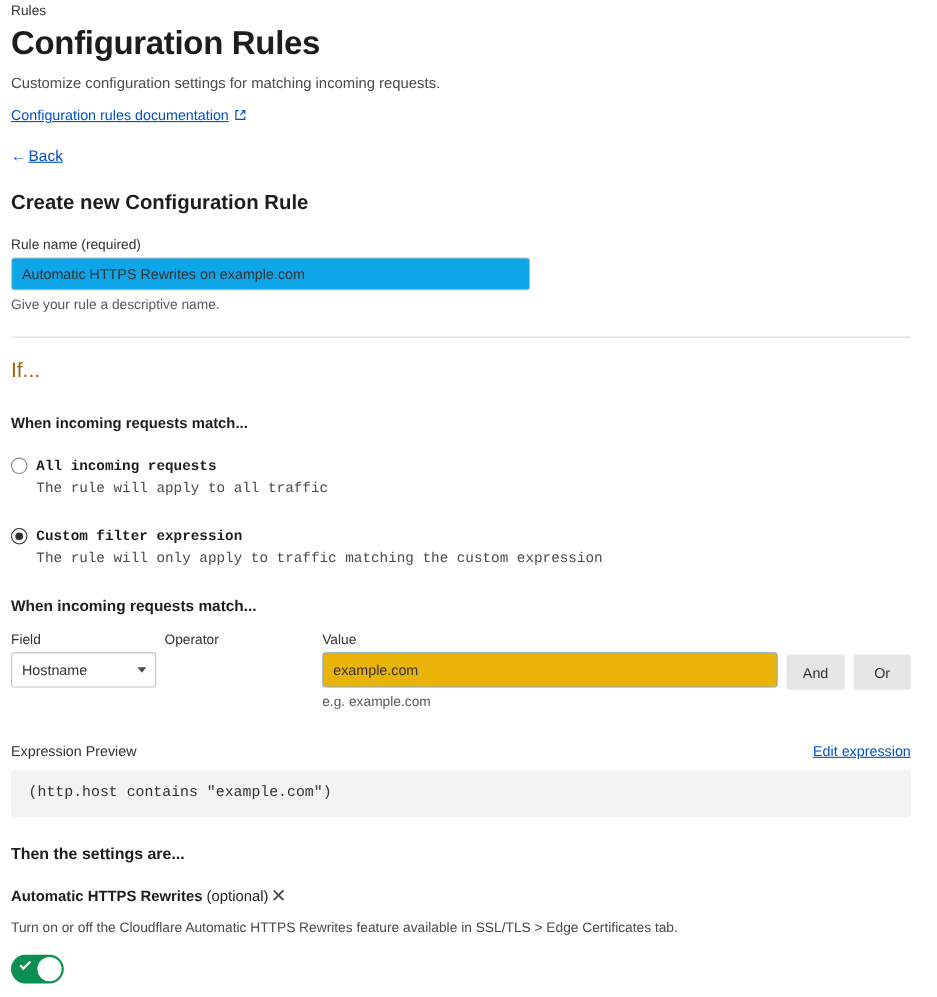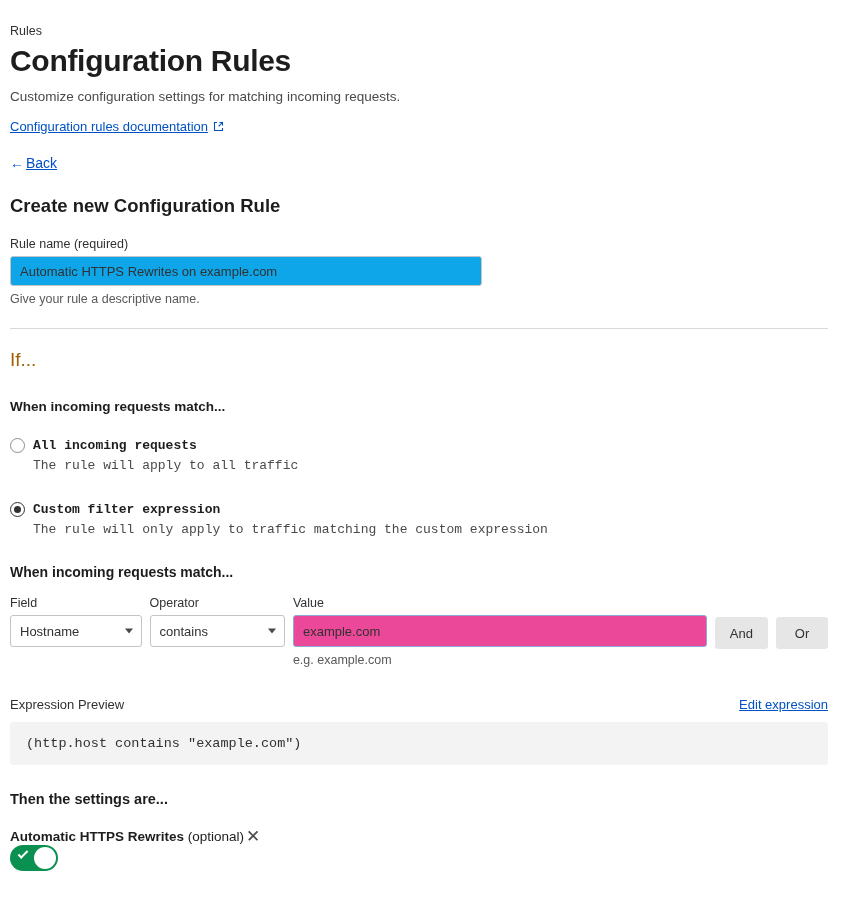--- a/index.html
+++ b/index.html
@@ -9,21 +9,21 @@
     background: #ffffff;
     font-family: "Liberation Sans", sans-serif;
     color: #313131;
   }
   body {
     width: 852px;
     min-height: 906px;
     position: relative;
   }
   .page {
-    padding: 22px 24px 0 10px;
+    padding: 1px 24px 0 10px;
   }
   .breadcrumb {
     font-size: 12.5px;
     color: #313131;
     margin: 0 0 4px 0;
     line-height: 18px;
   }
   h1.page-title {
     font-size: 30px;
     font-weight: bold;
@@ -195,21 +195,21 @@
     width: 0; height: 0;
     border-left: 4px solid transparent;
     border-right: 4px solid transparent;
     border-top: 5px solid #4a4a4a;
   }
   .value-input {
     width: 100%;
     height: 32px;
     border: 1px solid #8aa9d6;
     border-radius: 3px;
-    background: #ec4899;
+    background: #eab308;
     padding: 4px 9px;
     font-size: 13px;
     font-family: "Liberation Sans", sans-serif;
     color: #313131;
     outline: none;
   }
   .value-helper {
     font-size: 12.5px;
     color: #595959;
     margin: 6px 0 0 0;
@@ -372,24 +372,20 @@
     <div class="col-field">
       <div class="col-label">Field</div>
       <div class="select-box">
         <span>Hostname</span>
         <span class="select-caret"></span>
       </div>
     </div>
 
     <div class="col-op">
       <div class="col-label">Operator</div>
-      <div class="select-box">
-        <span>contains</span>
-        <span class="select-caret"></span>
-      </div>
     </div>
 
     <div class="col-value">
       <div class="col-label">Value</div>
       <input class="value-input" type="text" value="example.com" style="">
       <div class="value-helper">e.g. example.com</div>
     </div>
 
     <div class="btn-group">
       <button class="btn-plain">And</button>
@@ -408,19 +404,20 @@
   <h3 class="then-heading">Then the settings are...</h3>
 
   <div class="setting-head">
     <div class="setting-title">
       <b>Automatic HTTPS Rewrites</b>
       <span class="optional">(optional)</span>
     </div>
     <span class="close-x">✕</span>
   </div>
 
+  <div class="setting-desc">Turn on or off the Cloudflare Automatic HTTPS Rewrites feature available in SSL/TLS &gt; Edge Certificates tab.</div>
 
   <div class="toggle">
     <span class="check"></span>
     <span class="knob"></span>
   </div>
 
 </div>
 
 </body></html>

